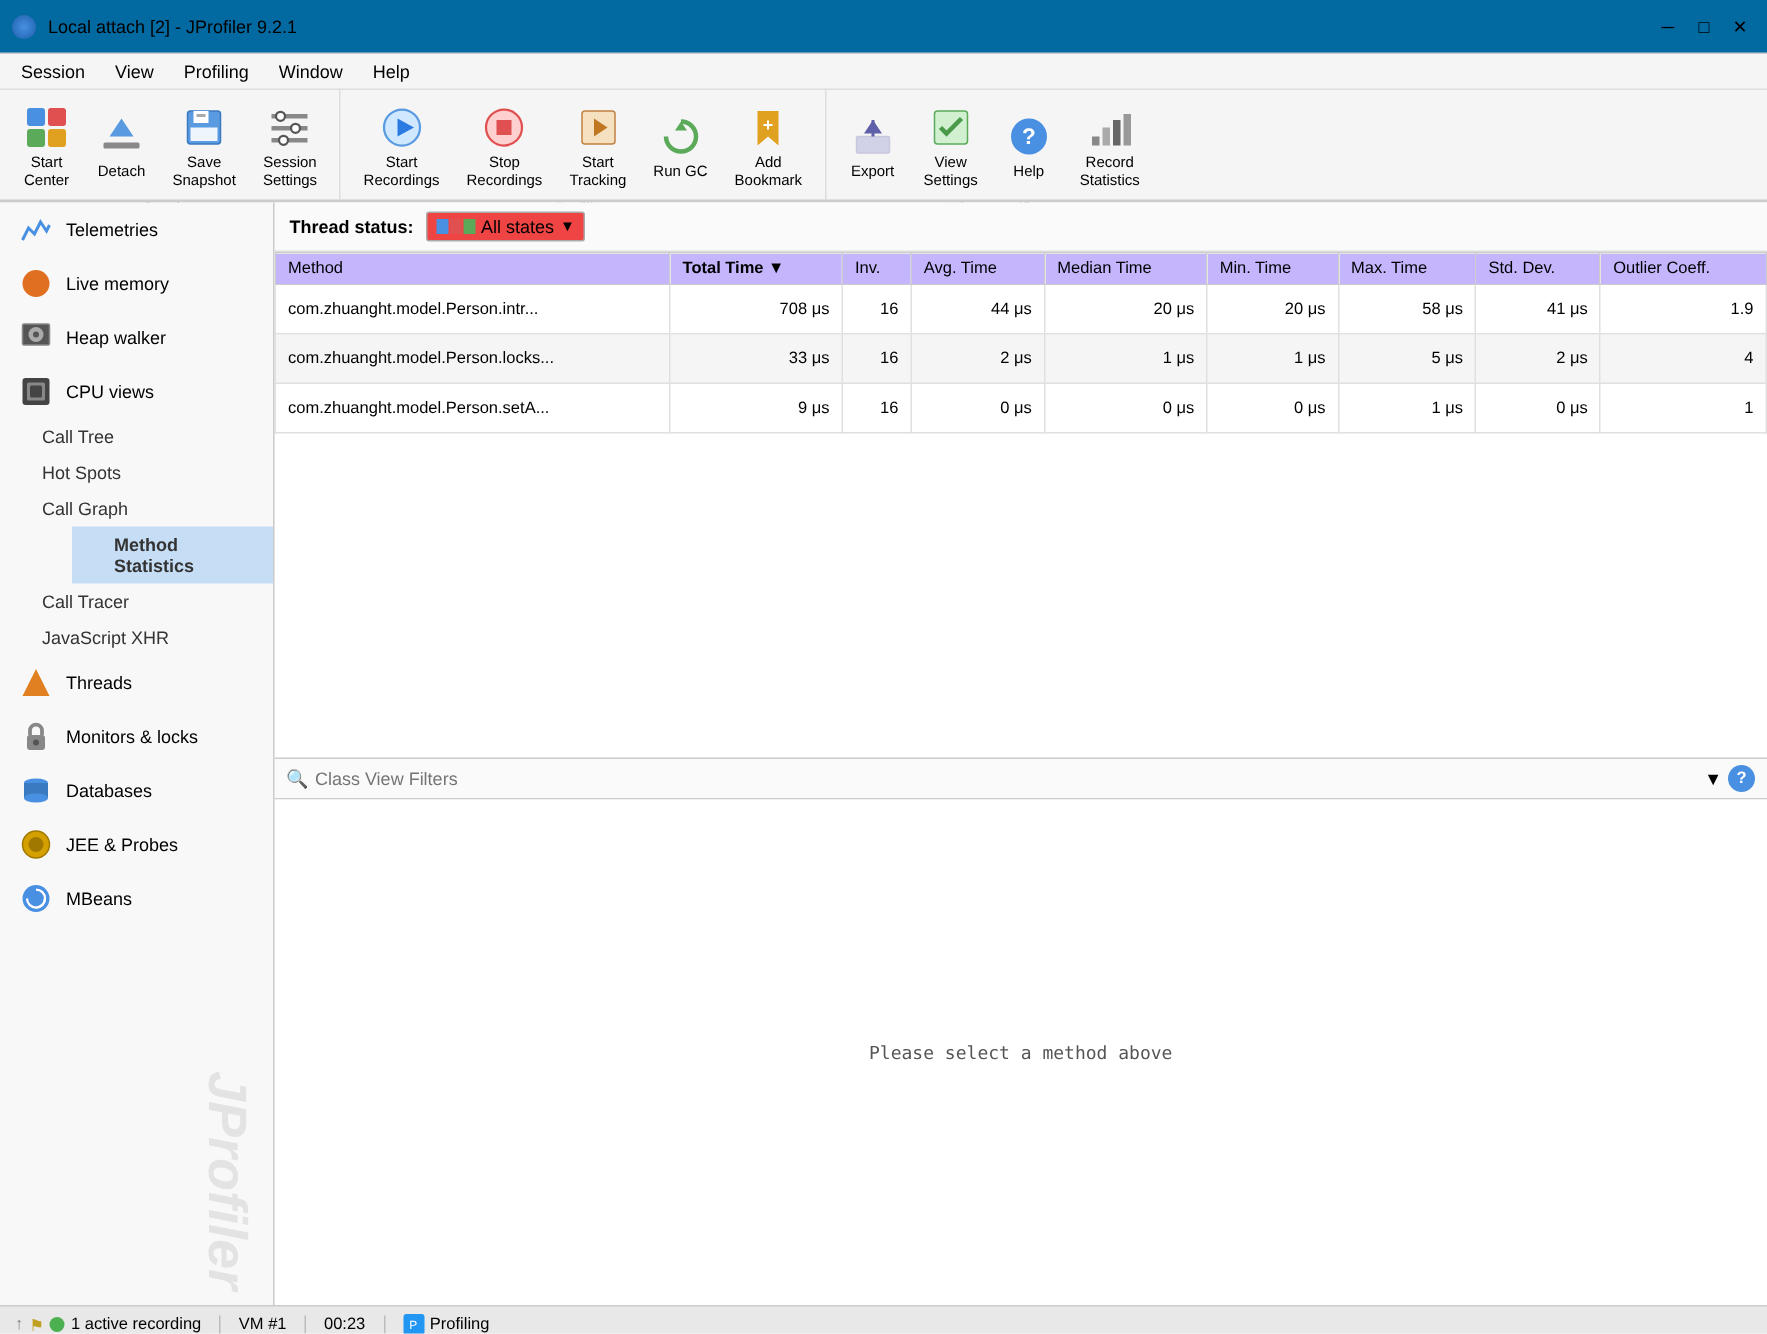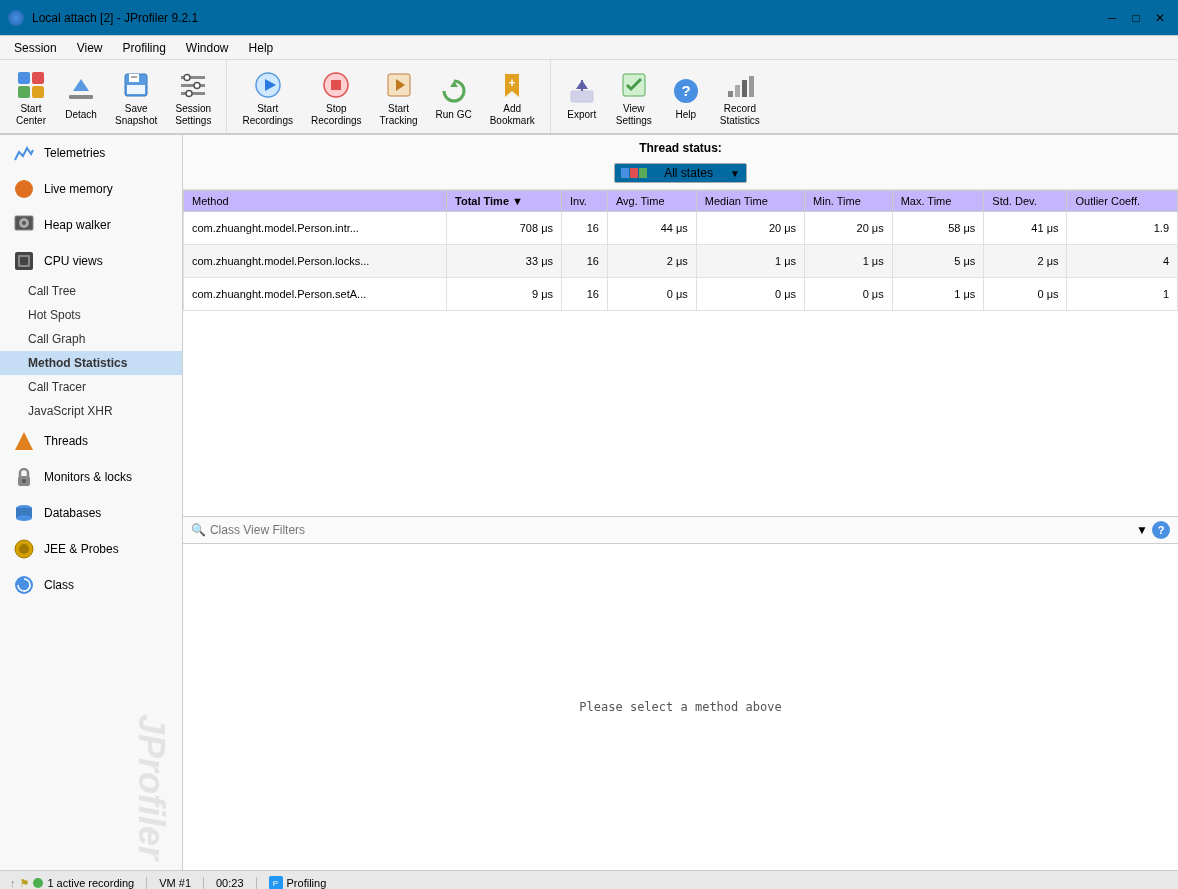--- a/index.html
+++ b/index.html
@@ -112,21 +112,21 @@
       display: flex;
       align-items: center;
       justify-content: center;
     }
     .sidebar-sub-item {
       padding: 5px 12px 5px 28px;
       cursor: pointer;
       font-size: 12px;
       color: #333;
     }
-    .sidebar-sub-item.active { background: #c5ddf5; font-weight: bold; }
+    .sidebar-sub-item.active { background: #c5ddf5; font-weight: bold; margin-left: 48px; }
 
     
     #watermark {
       position: absolute;
       bottom: 0;
       right: 0;
       font-size: 36px;
       color: rgba(180,180,180,0.3);
       font-style: italic;
       font-weight: bold;
@@ -146,28 +146,27 @@
     }
 
     
     #thread-status {
       display: flex;
       align-items: center;
       padding: 6px 10px;
       border-bottom: 1px solid #ddd;
       gap: 8px;
       background: #fafafa;
-      flex-direction: column;
     }
     .thread-status-label { font-size: 12px; font-weight: bold; }
     .thread-status-select {
       display: flex;
       align-items: center;
-      gap: 17px;
-      background: #0369a1;
+      gap: 4px;
+      background: #ef4444;
       border: 1px solid #aaa;
       border-radius: 2px;
       padding: 2px 6px;
       cursor: pointer;
     }
     .thread-status-squares { display: flex; gap: 1px; }
     .sq { width: 8px; height: 10px; }
 
     
     #method-table {
@@ -533,21 +532,21 @@
     </div>
 
     <div class="sidebar-item">
       <div class="si-icon">
         <svg width="22" height="22" viewBox="0 0 22 22">
           <circle cx="11" cy="11" r="9" fill="#4a90e2"></circle>
           <path d="M5,11 a6,6 0 0,0 12,0" fill="none" stroke="white" stroke-width="1.5"></path>
           <path d="M11,5 a6,6 0 0,1 0,12" fill="none" stroke="white" stroke-width="1.5"></path>
         </svg>
       </div>
-      <span>Class</span>
+      <span>MBeans</span>
     </div>
     <div id="watermark">JProfiler</div>
   </div>
 
   <div id="content">
 
     <div id="thread-status">
       <span class="thread-status-label">Thread status:</span>
       <div class="thread-status-select">
         <div class="thread-status-squares">

